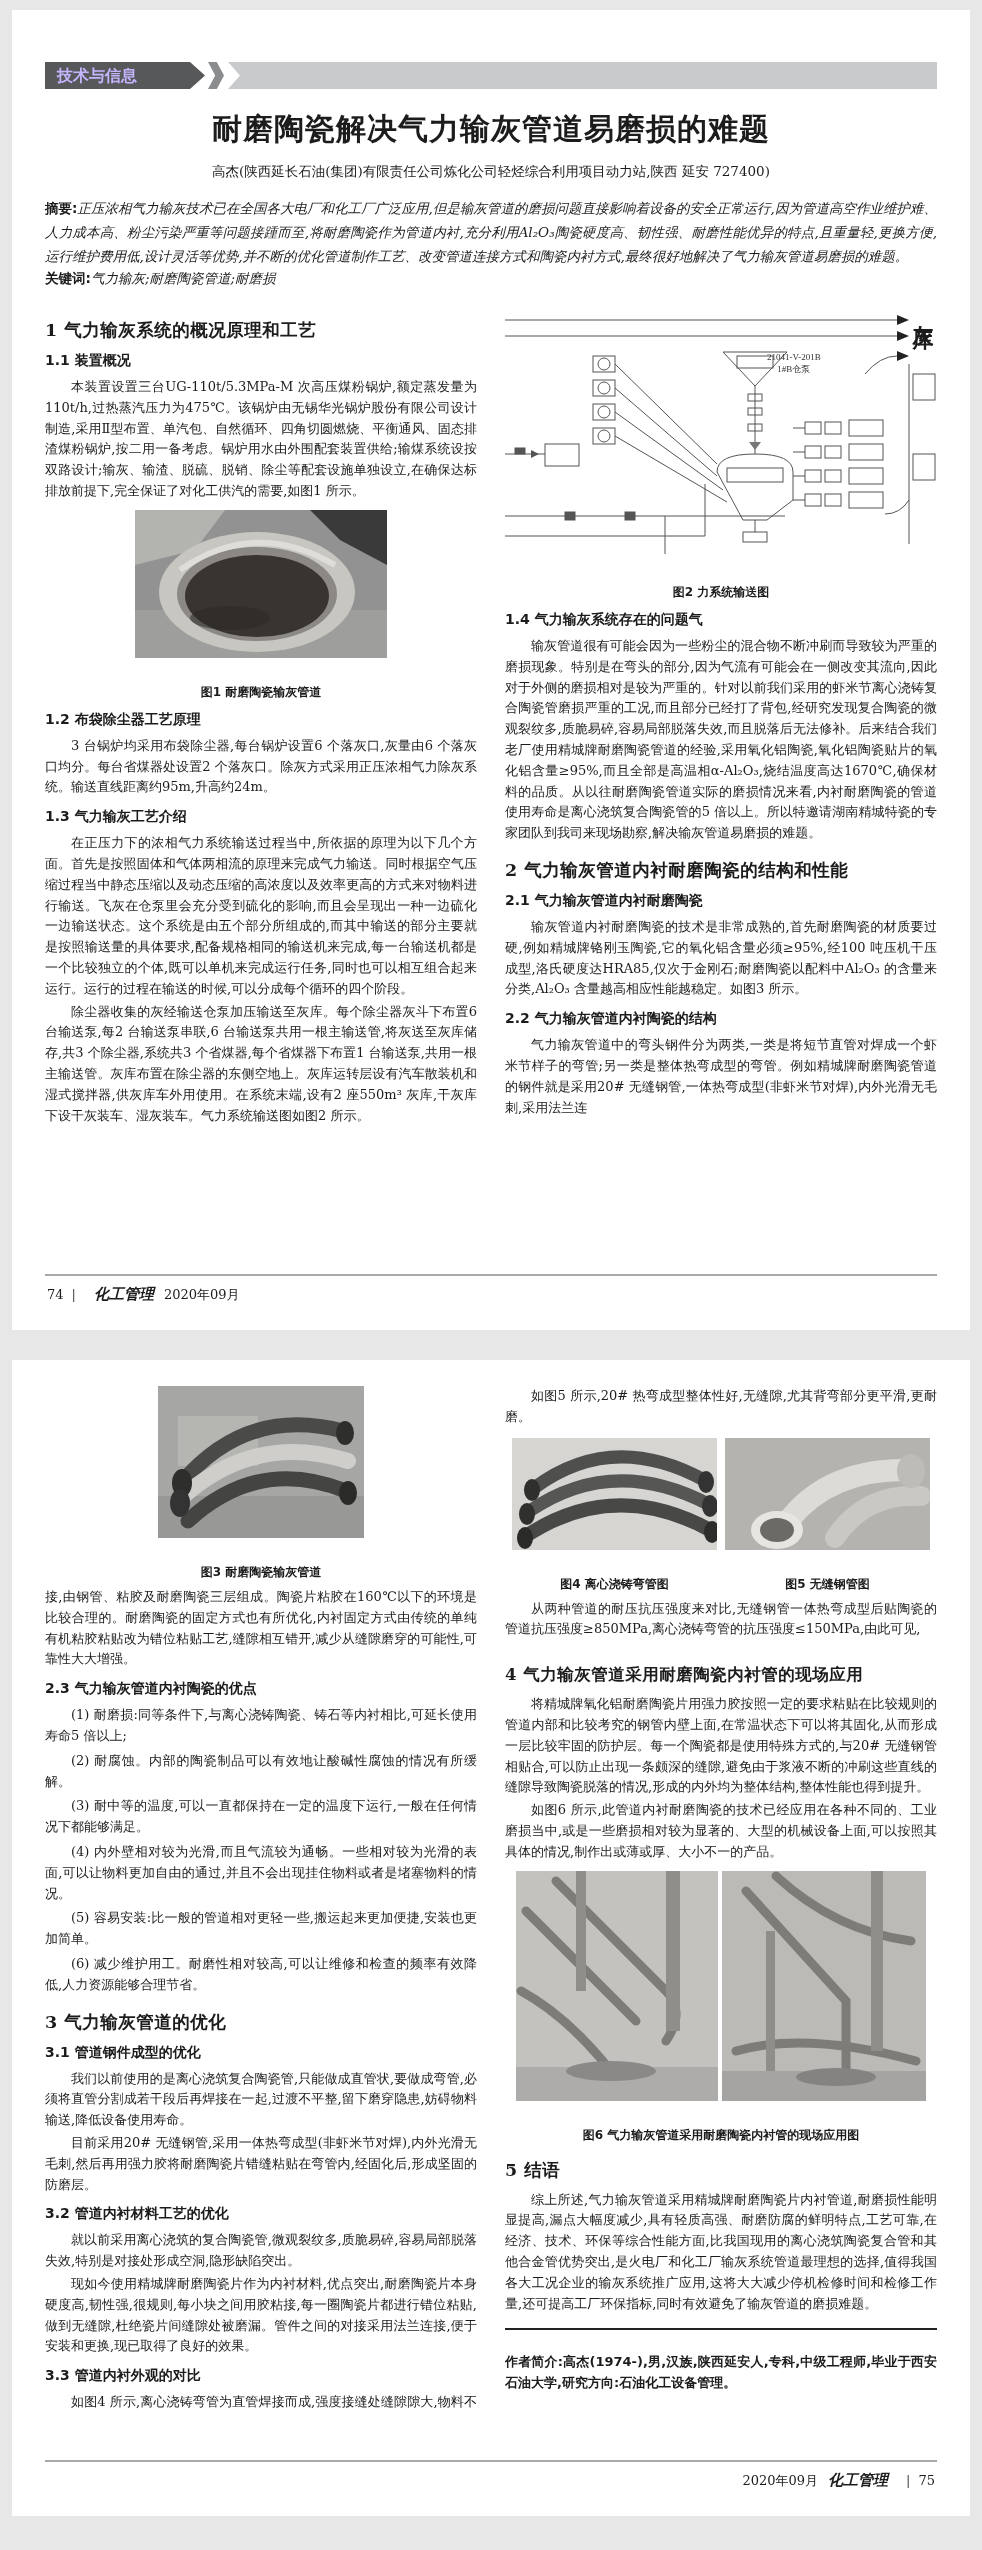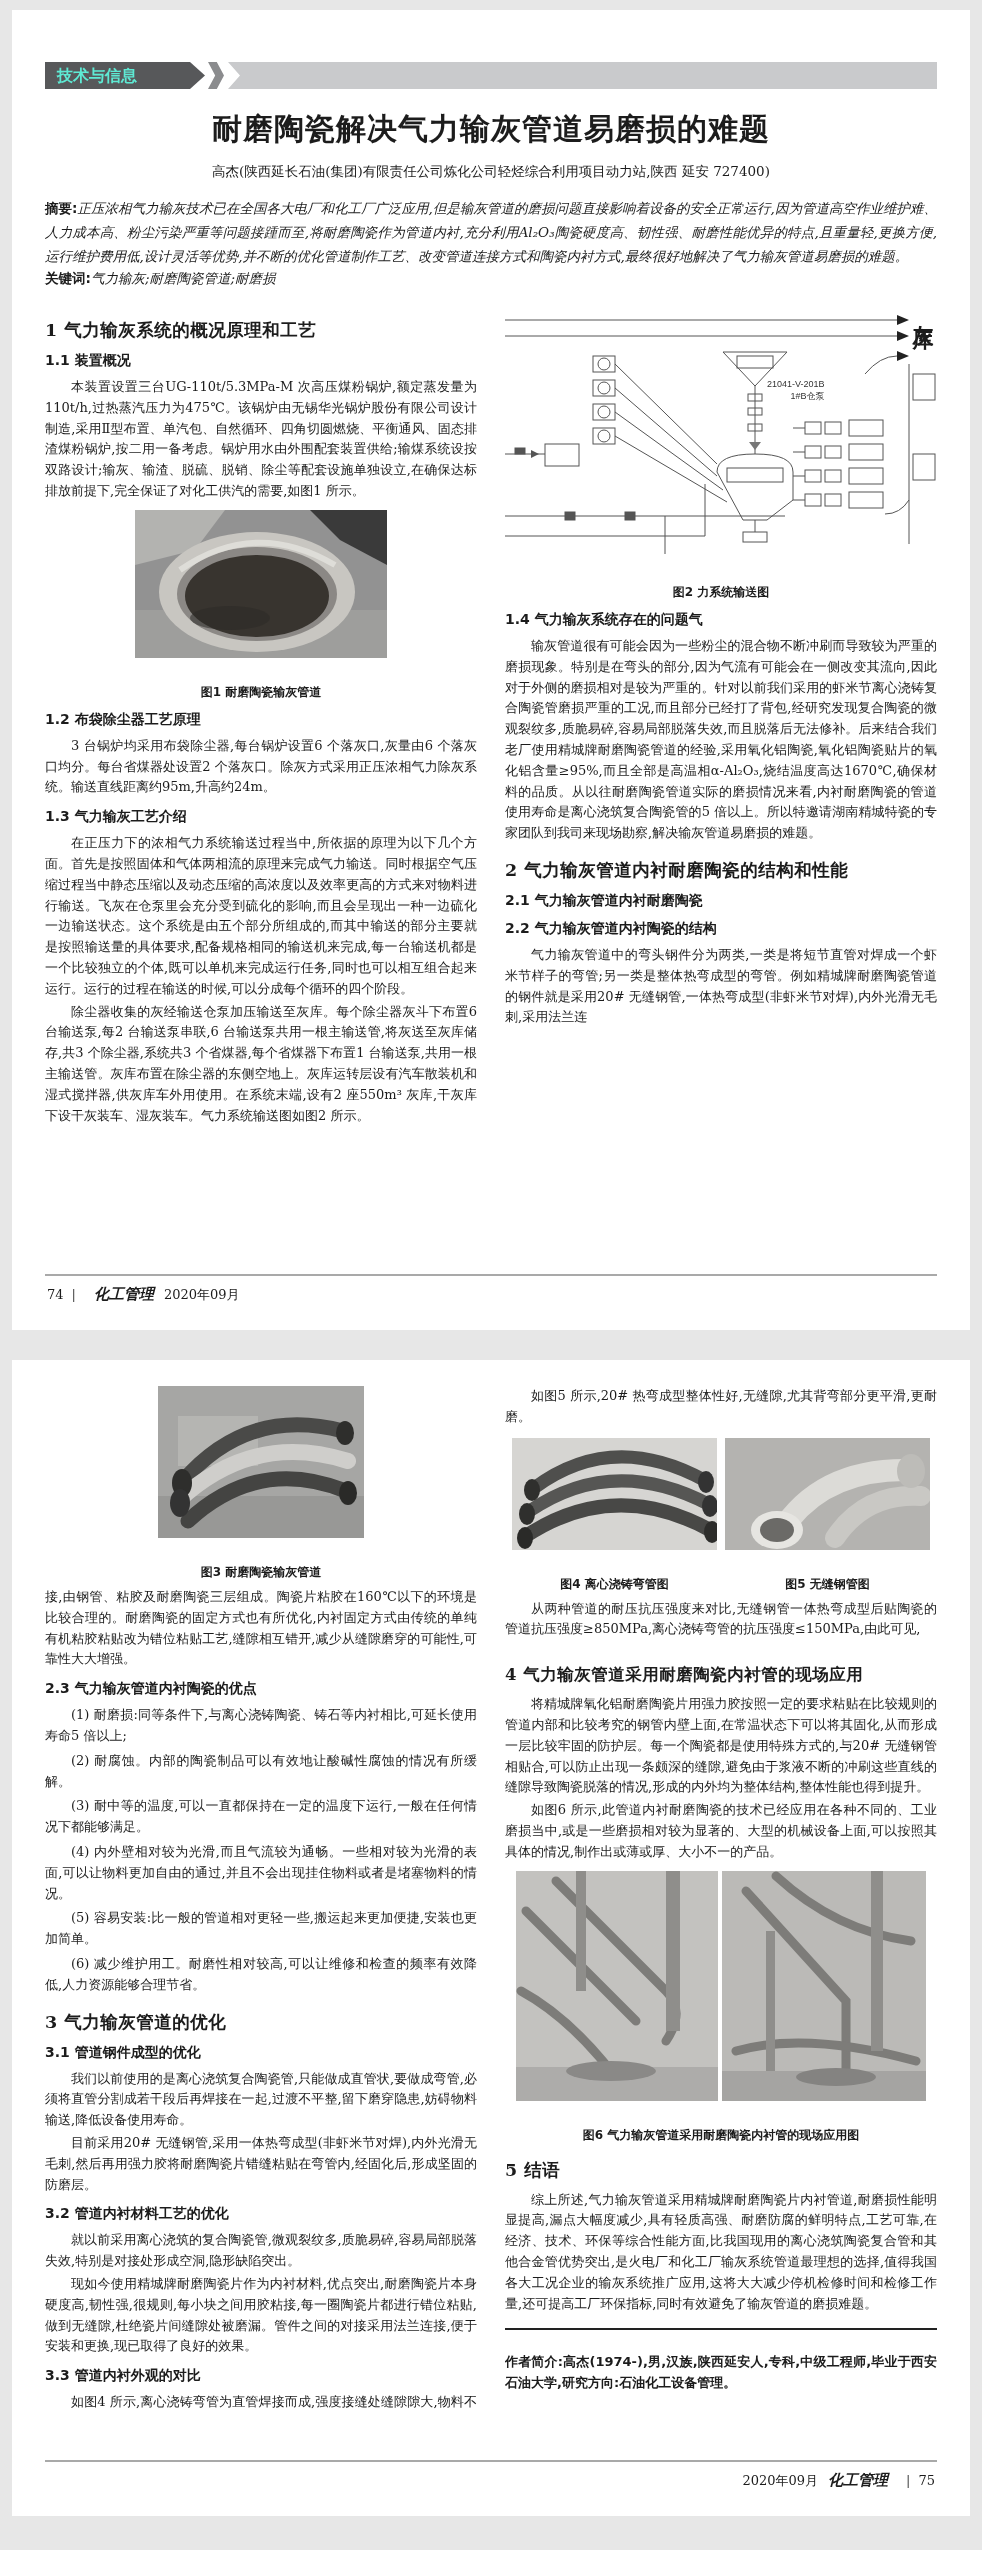--- a/index.html
+++ b/index.html
@@ -4,21 +4,21 @@
 <style>
   * { margin:0; padding:0; box-sizing:border-box; }
   html,body { width:982px; height:2550px; background:#e7e7e7; font-family:"DejaVu Serif", serif; color:#1c1c1c; }
   .page { width:958px; margin:0 auto; background:#fff; padding:0 33px; display:flex; flex-direction:column; overflow:hidden; }
   .page1 { height:1320px; margin-top:10px; }
   .page-gap { height:30px; }
   .page2 { height:1156px; }
 
   
   .banner { margin-top:52px; display:flex; align-items:stretch; height:27px; }
-  .banner-arrow { background:#57585a; color:#5eead4; font-family:"Liberation Sans", sans-serif; font-weight:bold; font-size:16px; line-height:27px; padding:0 26px 0 12px; clip-path:polygon(0 0, calc(100% - 15px) 0, 100% 50%, calc(100% - 15px) 100%, 0 100%); min-width:160px; }
+  .banner-arrow { background:#57585a; color:#c4b5fd; font-family:"Liberation Sans", sans-serif; font-weight:bold; font-size:16px; line-height:27px; padding:0 26px 0 12px; clip-path:polygon(0 0, calc(100% - 15px) 0, 100% 50%, calc(100% - 15px) 100%, 0 100%); min-width:160px; }
   .banner-chevron { width:16px; background:#8b8c8e; clip-path:polygon(0 0, 55% 0, 100% 50%, 55% 100%, 0 100%, 45% 50%); margin-left:3px; }
   .banner-bar { flex:1; background:#c9cacc; margin-left:4px; clip-path:polygon(0 0, 100% 0, 100% 100%, 0 100%, 12px 50%); }
 
   .title { text-align:center; font-size:30px; font-weight:bold; letter-spacing:1px; margin-top:20px; font-family:"DejaVu Sans", sans-serif; }
   .author { text-align:center; font-size:13.5px; margin-top:13px; }
   .abstract { margin-top:15px; font-size:13.5px; line-height:1.78; text-align:justify; font-style:italic; }
   .abstract .lbl, .keywords .lbl { font-style:normal; font-weight:bold; font-family:"DejaVu Sans", sans-serif; }
   .keywords { margin-top:2px; font-size:13.5px; font-style:italic; }
 
   .cols { display:flex; gap:28px; margin-top:16px; flex:0 0 auto; }
@@ -35,21 +35,21 @@
   figure { margin:8px 0 6px; text-align:center; }
   figcaption { font-size:12px; font-weight:bold; font-family:"DejaVu Sans", sans-serif; margin-top:22px; }
   .fig-frame { display:inline-block; line-height:0; }
   .fig-row { display:flex; gap:8px; justify-content:center; }
   .fig-row figure { flex:0 0 auto; }
 
   
   .diagram-wrap { position:relative; width:432px; height:258px; }
   .diagram-wrap svg { width:100%; height:100%; }
   .lbl-huiku { position:absolute; right:0; top:4px; writing-mode:vertical-rl; font-size:21px; font-weight:bold; letter-spacing:2px; }
-  .lbl-vessel { position:absolute; left:262px; top:75px; font-size:9px; font-family:Liberation Sans, sans-serif; color:#333; line-height:1.3; text-align:right; }
+  .lbl-vessel { position:absolute; left:262px; top:48px; font-size:9px; font-family:Liberation Serif, serif; color:#333; line-height:1.3; text-align:center; }
 
   .footer { margin-top:auto; border-top:2px solid #a9a9a9; padding:9px 2px 0; font-size:13px; height:56px; }
   .footer .journal-script { font-style:italic; font-weight:bold; font-size:15px; margin:0 10px; }
   .footer .sep { margin:0 8px; color:#444; }
   .footer2 { text-align:right; }
 
   .bio { border-top:2px solid #222; margin-top:14px; padding-top:22px; font-size:13px; line-height:1.6; font-weight:bold; font-family:"DejaVu Sans", sans-serif; text-align:justify; }
 </style>
 </head>
 <body>
@@ -183,20 +183,21 @@
             <div>1#B仓泵</div>
           </div>
         </div>
         <figcaption>图2 力系统输送图</figcaption>
       </figure>
 
       <h3 class="sub">1.4 气力输灰系统存在的问题气</h3>
       <p class="body">输灰管道很有可能会因为一些粉尘的混合物不断冲刷而导致较为严重的磨损现象。特别是在弯头的部分,因为气流有可能会在一侧改变其流向,因此对于外侧的磨损相对是较为严重的。针对以前我们采用的虾米节离心浇铸复合陶瓷管磨损严重的工况,而且部分已经打了背包,经研究发现复合陶瓷的微观裂纹多,质脆易碎,容易局部脱落失效,而且脱落后无法修补。后来结合我们老厂使用精城牌耐磨陶瓷管道的经验,采用氧化铝陶瓷,氧化铝陶瓷贴片的氧化铝含量≥95%,而且全部是高温相α-Al₂O₃,烧结温度高达1670℃,确保材料的品质。从以往耐磨陶瓷管道实际的磨损情况来看,内衬耐磨陶瓷的管道使用寿命是离心浇筑复合陶瓷管的5 倍以上。所以特邀请湖南精城特瓷的专家团队到我司来现场勘察,解决输灰管道易磨损的难题。</p>
       <h2 class="sec">2 气力输灰管道内衬耐磨陶瓷的结构和性能</h2>
       <h3 class="sub">2.1 气力输灰管道内衬耐磨陶瓷</h3>
+      <p class="body">输灰管道内衬耐磨陶瓷的技术是非常成熟的,首先耐磨陶瓷的材质要过硬,例如精城牌铬刚玉陶瓷,它的氧化铝含量必须≥95%,经100 吨压机干压成型,洛氏硬度达HRA85,仅次于金刚石;耐磨陶瓷以配料中Al₂O₃ 的含量来分类,Al₂O₃ 含量越高相应性能越稳定。如图3 所示。</p>
       <h3 class="sub">2.2 气力输灰管道内衬陶瓷的结构</h3>
       <p class="body">气力输灰管道中的弯头钢件分为两类,一类是将短节直管对焊成一个虾米节样子的弯管;另一类是整体热弯成型的弯管。例如精城牌耐磨陶瓷管道的钢件就是采用20# 无缝钢管,一体热弯成型(非虾米节对焊),内外光滑无毛刺,采用法兰连</p>
     </div>
   </div>
 
   <div class="footer footer1">
     <span>74</span><span class="sep">|</span><span class="journal-script">化工管理</span><span>2020年09月</span>
   </div>
 </div>
 

